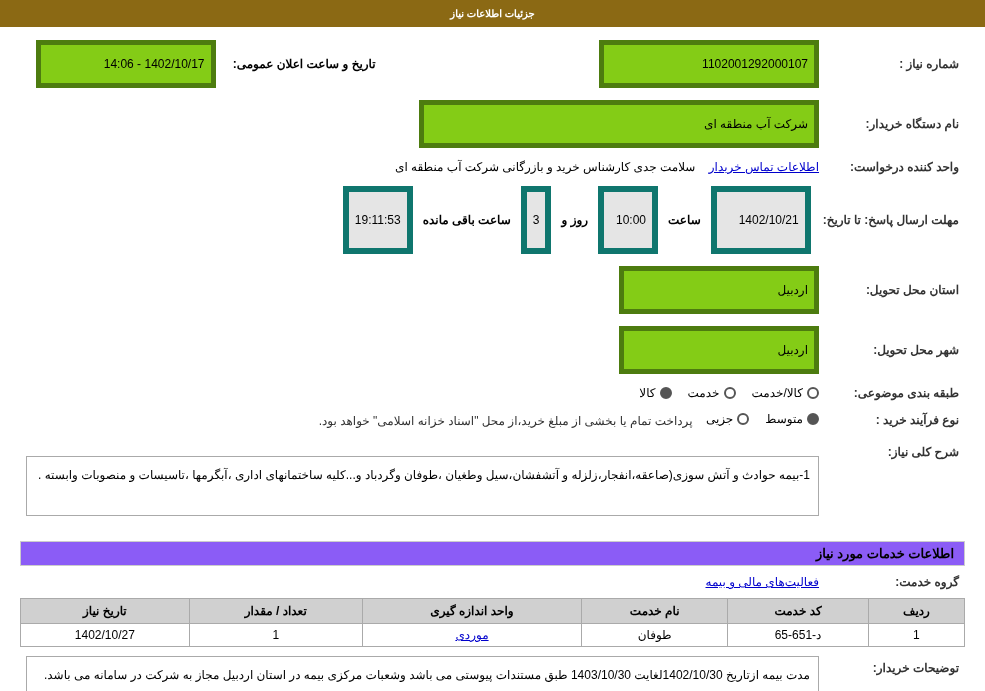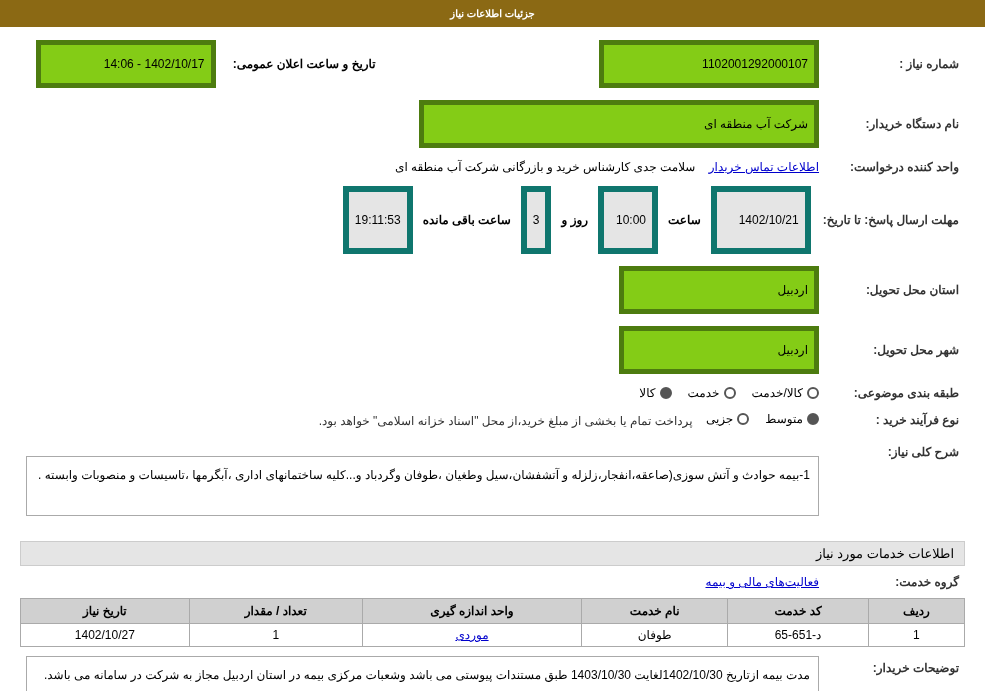--- a/index.html
+++ b/index.html
@@ -20,24 +20,24 @@
       color: #fff;
       text-align: center;
       padding: 8px 0;
       font-size: 10px;
       font-weight: bold;
     }
     .content {
       padding: 10px 20px;
     }
     .section-title {
-      background: #e5e5e5;
+      background: #8b5cf6;
       border: 1px solid #ccc;
       padding: 4px 10px;
-      font-weight: normal;
+      font-weight: bold;
       font-size: 13px;
       margin: 0 0 6px 0;
     }
     .info-table {
       width: 100%;
       border-collapse: collapse;
       margin-bottom: 6px;
     }
     .info-table td {
       padding: 3px 6px;

